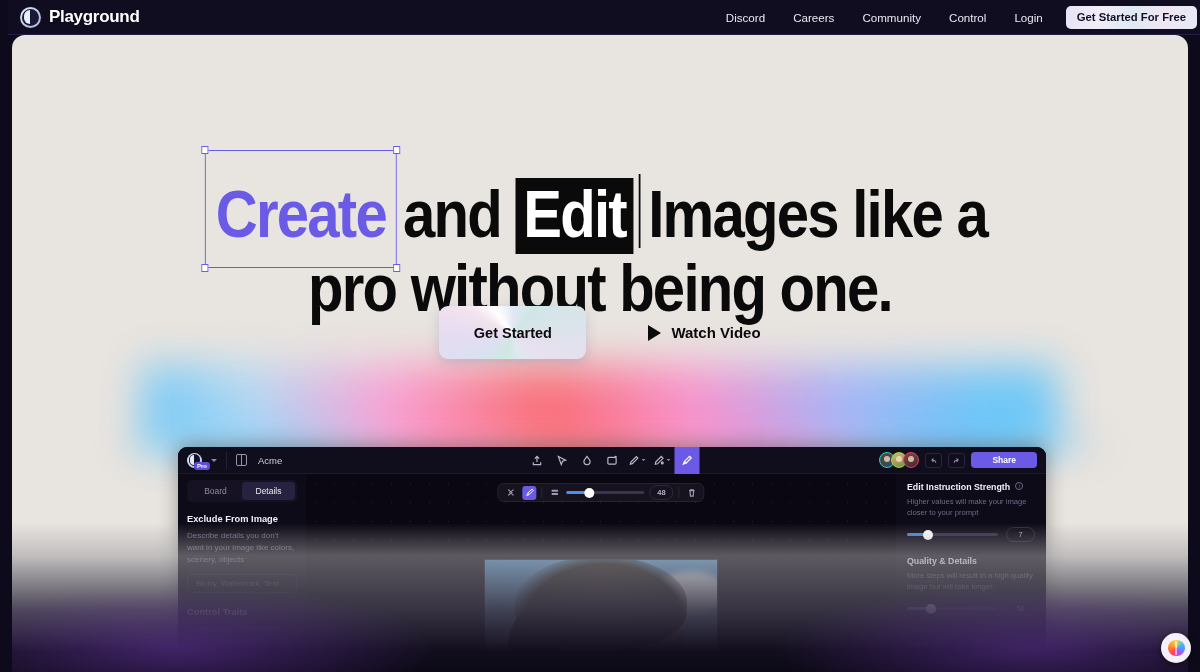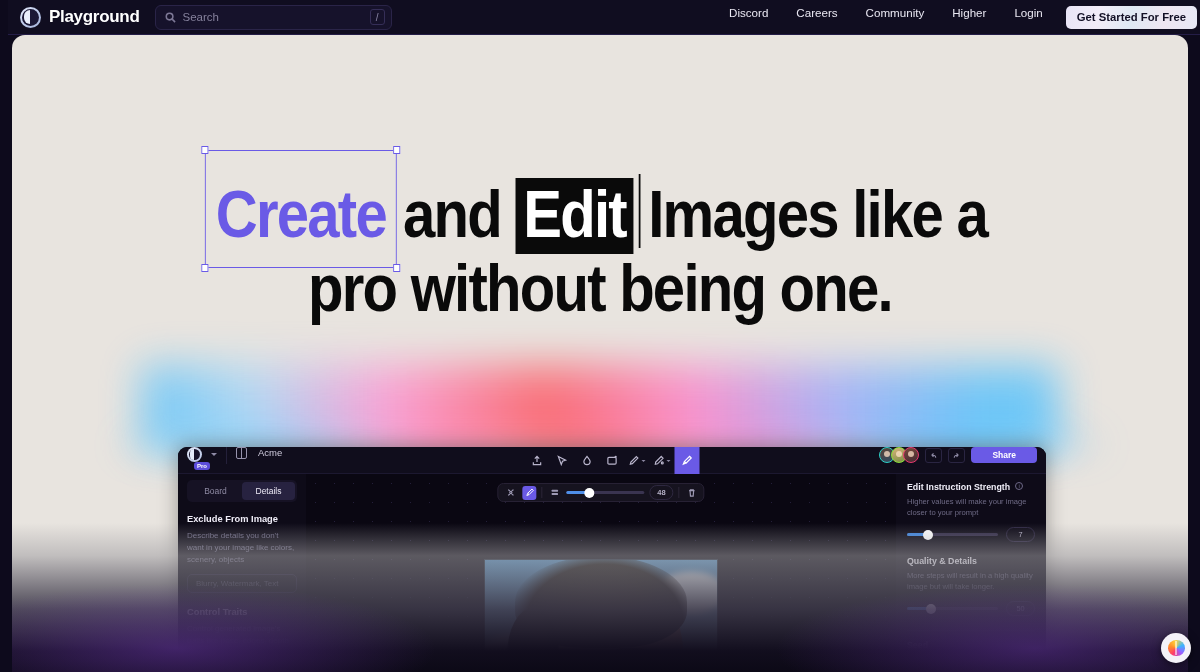--- a/index.html
+++ b/index.html
@@ -53,21 +53,21 @@
   .search-icon { width: 11px; height: 11px; flex: none; }
   .search-icon circle, .search-icon line { stroke: #7d7896; fill: none; stroke-width: 1.7; }
   .search-ph { color: #85819c; font-size: 11.5px; flex: 1; }
   .slash-key {
     width: 15px; height: 16px; border: 1px solid #352e57; border-radius: 3px;
     color: #8b86a5; font-size: 10px;
     display: flex; align-items: center; justify-content: center;
   }
 
   .nav-links {
-    margin-left: auto; display: flex; align-items: flex-start; gap: 0; margin-right: 11px;
+    margin-left: auto; display: flex; align-items: center; gap: 0; margin-right: 11px;
   }
   .nav-link {
     color: #e9e7f2; font-size: 11.6px; padding: 0 14px; cursor: pointer;
     white-space: nowrap;
   }
   .cta-nav {
     margin-left: 9px;
     height: 23px; padding: 0 11px;
     border-radius: 5px;
     background: linear-gradient(100deg,#e8e4f6 0%,#f2ecf8 25%,#dfe9f4 50%,#efe6f2 75%,#e6e8f6 100%);
@@ -182,21 +182,21 @@
   .app-window {
     position: absolute; left: 166px; top: 412px;
     width: 868px; height: 260px;
     background: #0c0a15;
     border-radius: 9px 9px 0 0;
     overflow: hidden;
     box-shadow: 0 -2px 20px rgba(0,0,0,.35);
   }
   .app-topbar {
     height: 27px; background: #100d1c;
-    display: flex; align-items: flex-start;
+    display: flex; align-items: center;
     border-bottom: 1px solid #1c1830;
     position: relative;
   }
   .app-brand { display: flex; align-items: center; gap: 5px; padding-left: 9px; }
   .app-logo {
     width: 15px; height: 15px; border-radius: 50%;
     background: radial-gradient(circle at 35% 35%, #f0f4ff, #aab8dd);
     position: relative; flex: none;
   }
   .app-logo::before {
@@ -416,34 +416,26 @@
 </style>
 </head>
 <body>
 
 <div class="navbar">
   <div class="brand">
     <div class="brand-logo"></div>
     <div class="brand-name">Playground</div>
   </div>
 
-  <div class="search-box">
-    <svg class="search-icon" viewBox="0 0 12 12">
-      <circle cx="5" cy="5" r="3.6"></circle>
-        <line x1="7.8" y1="7.8" x2="11" y2="11"></line>
-    </svg>
-    <span class="search-ph">Search</span>
-    <span class="slash-key">/</span>
-  </div>
 
   <div class="nav-links">
     <div class="nav-link">Discord</div>
     <div class="nav-link">Careers</div>
     <div class="nav-link">Community</div>
-    <div class="nav-link">Higher</div>
+    <div class="nav-link">Control</div>
     <div class="nav-link">Login</div>
     <div class="cta-nav">Get Started For Free</div>
   </div>
 </div>
 
 <div class="hero">
 
   <div class="glow"></div>
   <div class="glow2"></div>
 
@@ -461,20 +453,27 @@
       <span>and</span>
       <span class="word-edit">
         <span>Edit</span>
         <span class="caret"></span>
       </span>
       <span>Images like a</span>
     </span>
     <span class="hl-line">pro without being one.</span>
   </div>
 
+  <div class="cta-row">
+    <div class="btn-started">Get Started</div>
+    <div class="btn-watch">
+      <span class="play-tri"></span>
+      <span class="watch-label">Watch Video</span>
+    </div>
+  </div>
 
   <div class="app-window">
 
     <div class="app-topbar">
       <div class="app-brand">
         <div class="app-logo"></div>
         <div class="pro-badge">Pro</div>
         <div class="chev-small"></div>
       </div>
       <div class="tb-div"></div>

